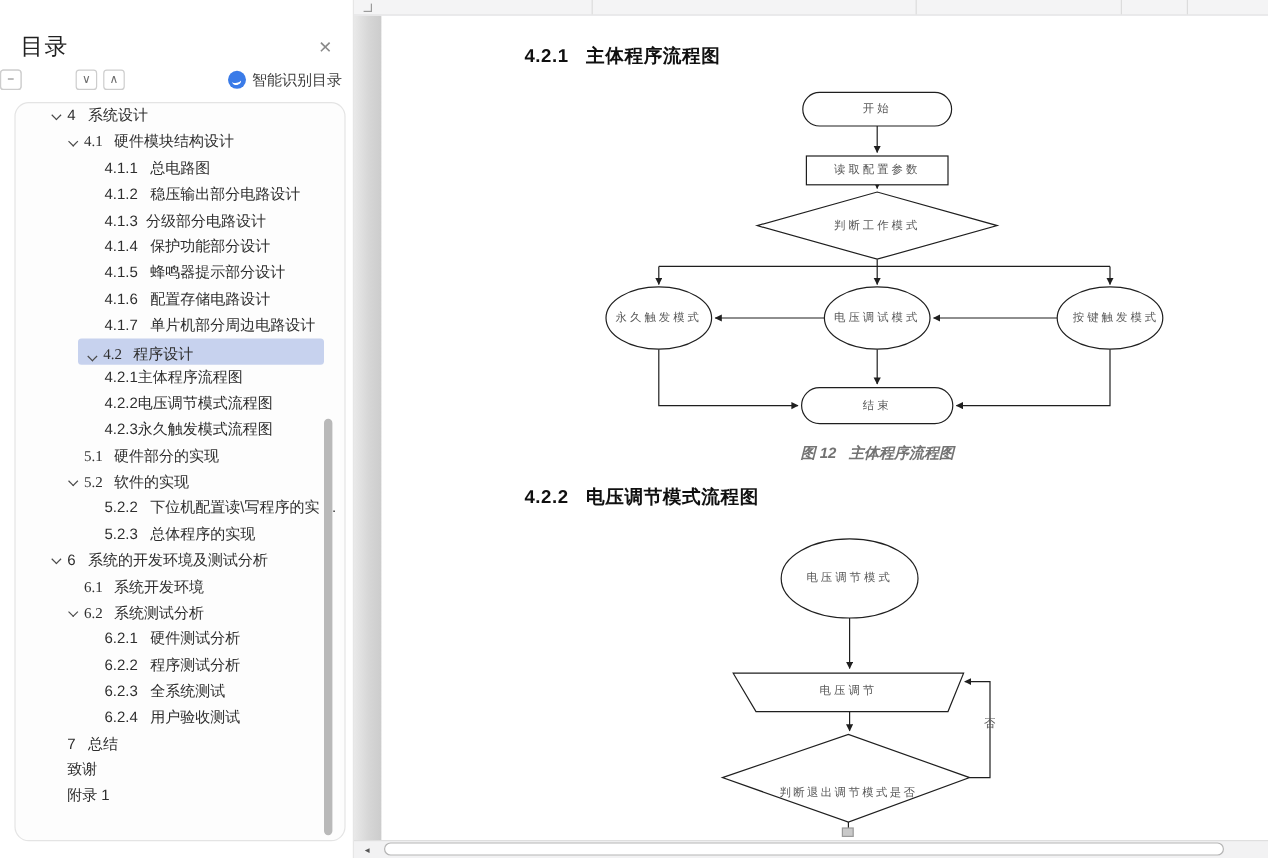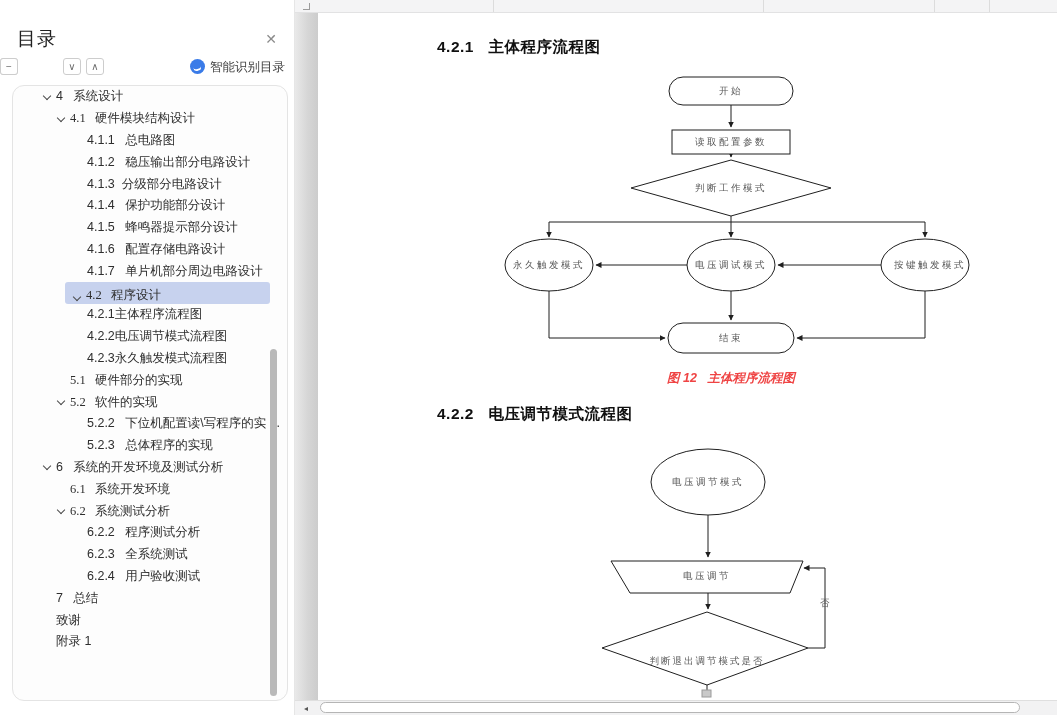--- a/index.html
+++ b/index.html
@@ -48,21 +48,21 @@
   
   .gutter { position:absolute; left:295px; top:13px; width:23px; height:687px;
             background:linear-gradient(to right,#e9e9e9 0%,#d6d6d6 55%,#cccccc 100%); }
   .page { position:absolute; left:318px; top:13px; width:739px; height:687px; background:#fff; overflow:hidden;padding-left:14px; }
 
   .doc-heading { position:absolute; left:119px; font-size:15.5px; font-weight:bold; color:#101010;
                  white-space:pre; letter-spacing:0.5px; }
   #heading1 { top:24px; }
   #heading2 { top:391px; }
   .fig-caption { position:absolute; left:413px; top:357px; transform:translateX(-50%);
-                 font-size:12.5px; font-weight:bold; font-style:italic; color:#ef4444; white-space:pre; }
+                 font-size:12.5px; font-weight:bold; font-style:italic; color:#737373; white-space:pre; }
 
   .fc-svg { position:absolute; left:0; top:0; width:739px; height:687px; }
   .fc-label { position:absolute; transform:translate(-50%,-50%); font-size:9.5px; color:#585858;
               letter-spacing:2.5px; white-space:pre; text-align:center; }
   #lbl-judge2 { width:185px; white-space:normal; line-height:12px; letter-spacing:2px; }
 
   
   .hscroll { position:absolute; left:295px; top:700px; width:762px; height:15px; background:#f2f2f3;
              border-top:1px solid #dfdfdf; }
   .hscroll .arrow { position:absolute; left:9px; top:3px; font-size:8px; color:#555; cursor:pointer; }
@@ -101,20 +101,21 @@
           <div class="toc-row lvl3"><span class="chev"></span><span>4.2.1主体程序流程图</span></div>
           <div class="toc-row lvl3"><span class="chev"></span><span>4.2.2电压调节模式流程图</span></div>
           <div class="toc-row lvl3"><span class="chev"></span><span>4.2.3永久触发模式流程图</span></div>
           <div class="toc-row lvl2"><span class="chev"></span><span>5.1   硬件部分的实现</span></div>
           <div class="toc-row lvl2"><span class="chev show"></span><span>5.2   软件的实现</span></div>
           <div class="toc-row lvl3"><span class="chev"></span><span>5.2.2   下位机配置读\写程序的实 ...</span></div>
           <div class="toc-row lvl3"><span class="chev"></span><span>5.2.3   总体程序的实现</span></div>
           <div class="toc-row lvl1"><span class="chev show"></span><span>6   系统的开发环境及测试分析</span></div>
           <div class="toc-row lvl2"><span class="chev"></span><span>6.1   系统开发环境</span></div>
           <div class="toc-row lvl2"><span class="chev show"></span><span>6.2   系统测试分析</span></div>
+          <div class="toc-row lvl3"><span class="chev"></span><span>6.2.1   硬件测试分析</span></div>
           <div class="toc-row lvl3"><span class="chev"></span><span>6.2.2   程序测试分析</span></div>
           <div class="toc-row lvl3"><span class="chev"></span><span>6.2.3   全系统测试</span></div>
           <div class="toc-row lvl3"><span class="chev"></span><span>6.2.4   用户验收测试</span></div>
           <div class="toc-row lvl1"><span class="chev"></span><span>7   总结</span></div>
           <div class="toc-row lvl1"><span class="chev"></span><span>致谢</span></div>
           <div class="toc-row lvl1"><span class="chev"></span><span>附录 1</span></div>
         </div>
       <div class="toc-thumb"></div>
     </div>
   </aside>

